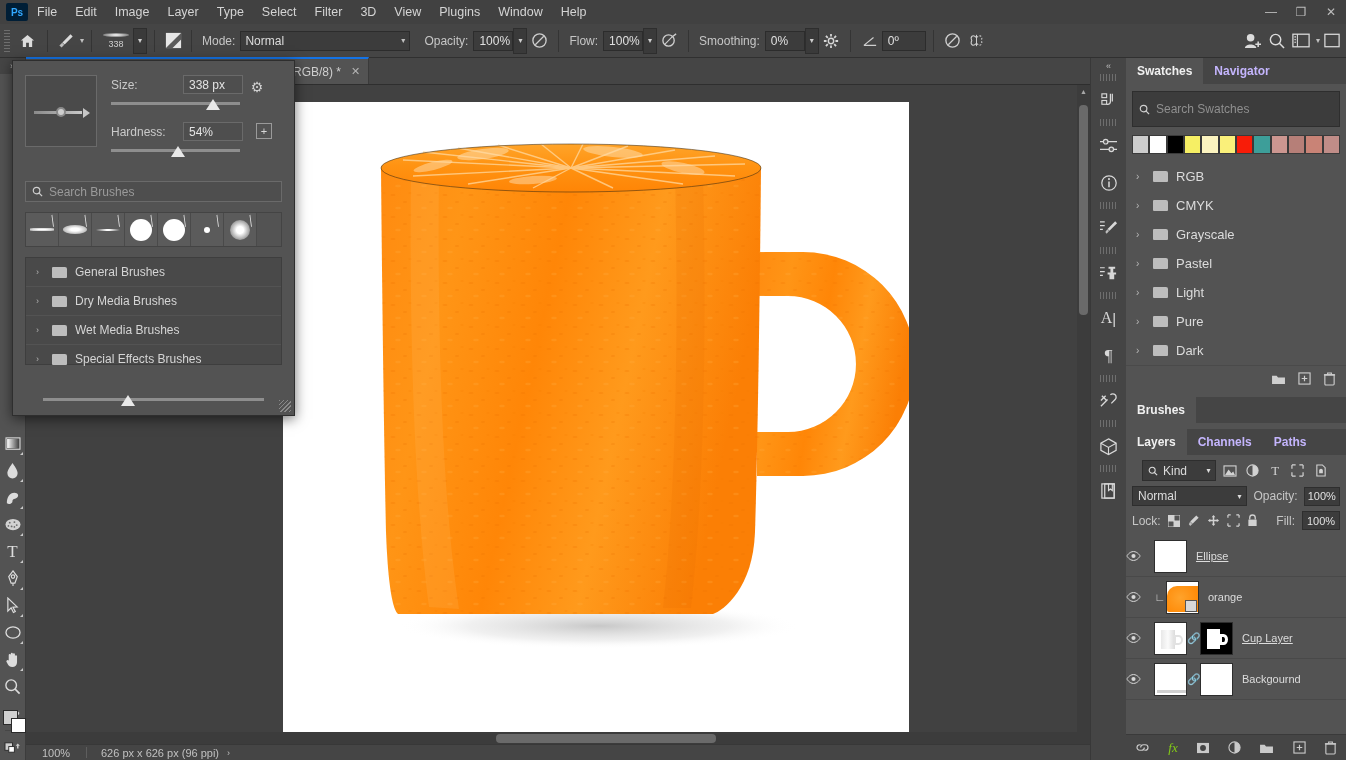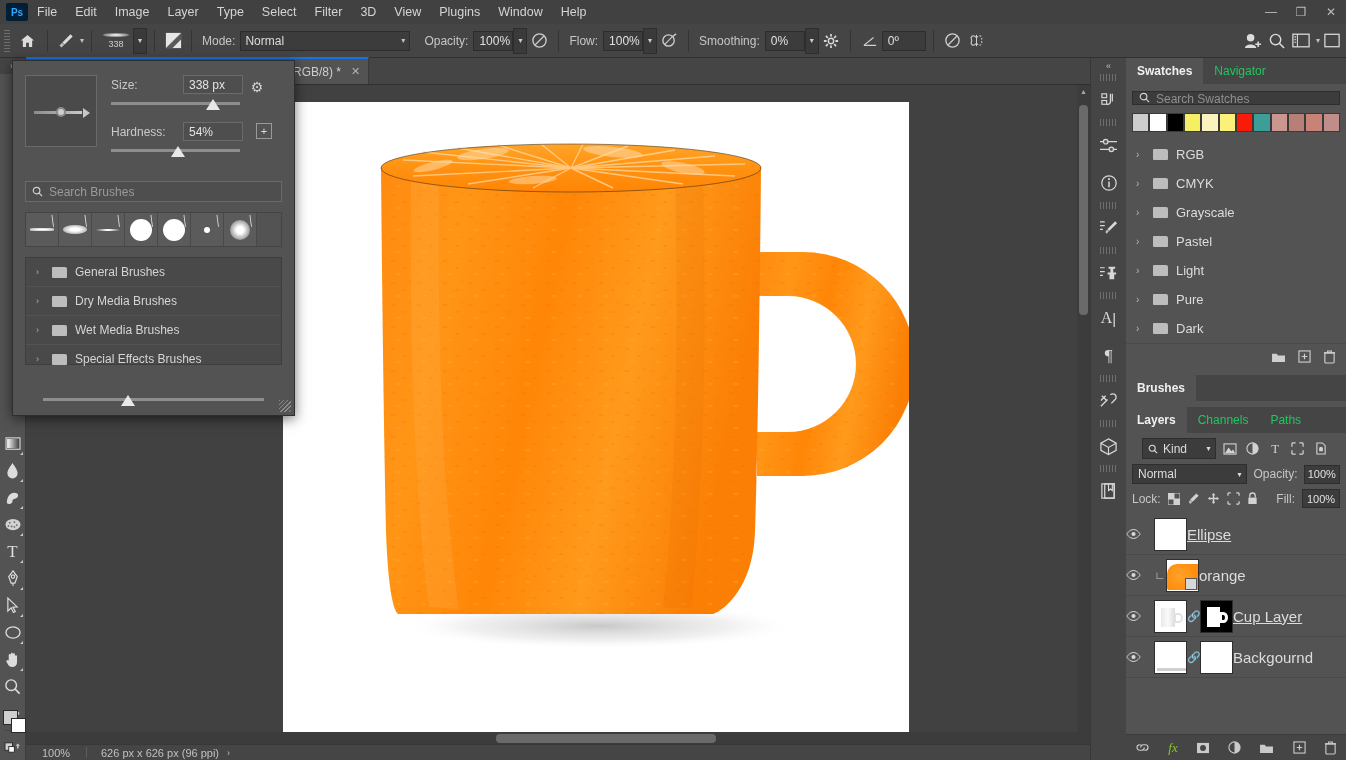--- a/index.html
+++ b/index.html
@@ -177,26 +177,26 @@
     background: #454545; border-left: 1px solid #383838;
   }
   .rdock .cc { height: 16px; display:flex;align-items:center;justify-content:center;color:#bdbdbd;font-size:9px;}
   .rgrip { height: 7px; background: repeating-linear-gradient(to right, #6e6e6e 0 1px, transparent 1px 3px);
     margin: 0 9px; }
   .ricon { height: 38px; display:flex; align-items:center; justify-content:center; color:#d8d8d8; font-size:15px; }
 
   
   .rpanels { position: absolute; left: 1126px; top: 58px; width: 220px; height: 702px; background: #535353; }
   .panel-tabs { display: flex; height: 26px; background: #454545; }
-  .ptab { padding: 0 11px; height: 26px; display: flex; align-items: center; font-size: 12px; color: #22c55e; }
+  .ptab { padding: 0 11px; height: 26px; display: flex; align-items: center; font-size: 12px; color: #c4b5fd; font-weight: bold; }
   .ptab.active { background: #535353; color: #f0f0f0; font-weight: bold; }
   .panel-body { background: #535353; }
 
-  .sw-search { margin: 7px 6px 0 6px; height: 14px; background: #3c3c3c; border: 1px solid #2e2e2e;
-    display: flex; align-items: flex-start; gap: 6px; padding-left: 6px; }
+  .sw-search { margin: 7px 6px 0 6px; height: 36px; background: #3c3c3c; border: 1px solid #2e2e2e;
+    display: flex; align-items: center; gap: 6px; padding-left: 6px; }
   .sw-search .ph { color: #8f8f8f; font-size: 12px; }
   .sw-row { display: flex; margin: 8px 6px 0 6px; }
   .sw-chip { width: 19px; height: 19px; border: 1px solid #3a3a3a; }
   .grp-list { margin-top: 8px; }
   .grp { height: 29px; display: flex; align-items: center; gap: 8px; padding-left: 10px; font-size: 13px; color: #dcdcdc; }
   .grp .chev { width: 9px; font-size: 10px; color: #b8b8b8; }
   .grp .fi { width: 15px; height: 11px; background: #bdbdbd; border-radius: 1px 2px 1px 1px; }
   .panel-actions { display: flex; justify-content: flex-end; gap: 12px; align-items: center;
     height: 26px; padding-right: 10px; border-top: 1px solid #4a4a4a; }
   .pa { color: #cfcfcf; font-size: 13px; }
@@ -219,21 +219,21 @@
   .checker {
     background-image:
       linear-gradient(45deg, #b9b9b9 25%, transparent 25%, transparent 75%, #b9b9b9 75%),
       linear-gradient(45deg, #b9b9b9 25%, #ffffff 25%, #ffffff 75%, #b9b9b9 75%);
     background-size: 8px 8px; background-position: 0 0, 4px 4px;
   }
   .layer-row { height: 41px; display: flex; align-items: center; border-bottom: 1px solid #494949; }
   .layer-row.selected { background: #5e5e5e; }
   .eye { width: 28px; text-align: center; color: #d8d8d8; font-size: 12px; }
   .lthumb { width: 33px; height: 33px; border: 1px solid #2e2e2e; background: #fff; position: relative; overflow: hidden; }
-  .lname { font-size: 15px; color: #dcdcdc; }
+  .lname { font-size: 11px; color: #dcdcdc; padding-left: 9px; }
   .lname.u { text-decoration: underline; }
   .clipmark { width: 12px; text-align: center; color: #d0d0d0; font-size: 11px; }
   .linkic { width: 13px; text-align: center; color: #cfcfcf; font-size: 11px; }
   .maskthumb { width: 33px; height: 33px; border: 1px solid #2e2e2e; background: #000; position: relative; }
   .lay-bottom { position: absolute; left: 0; bottom: 0; width: 220px; height: 26px;
     background: #454545; display: flex; align-items: center; justify-content: space-around;
     border-top: 1px solid #3a3a3a; }
   .lb { color: #84cc16; font-size: 13px; }
   svg { display: block; }
 </style>

